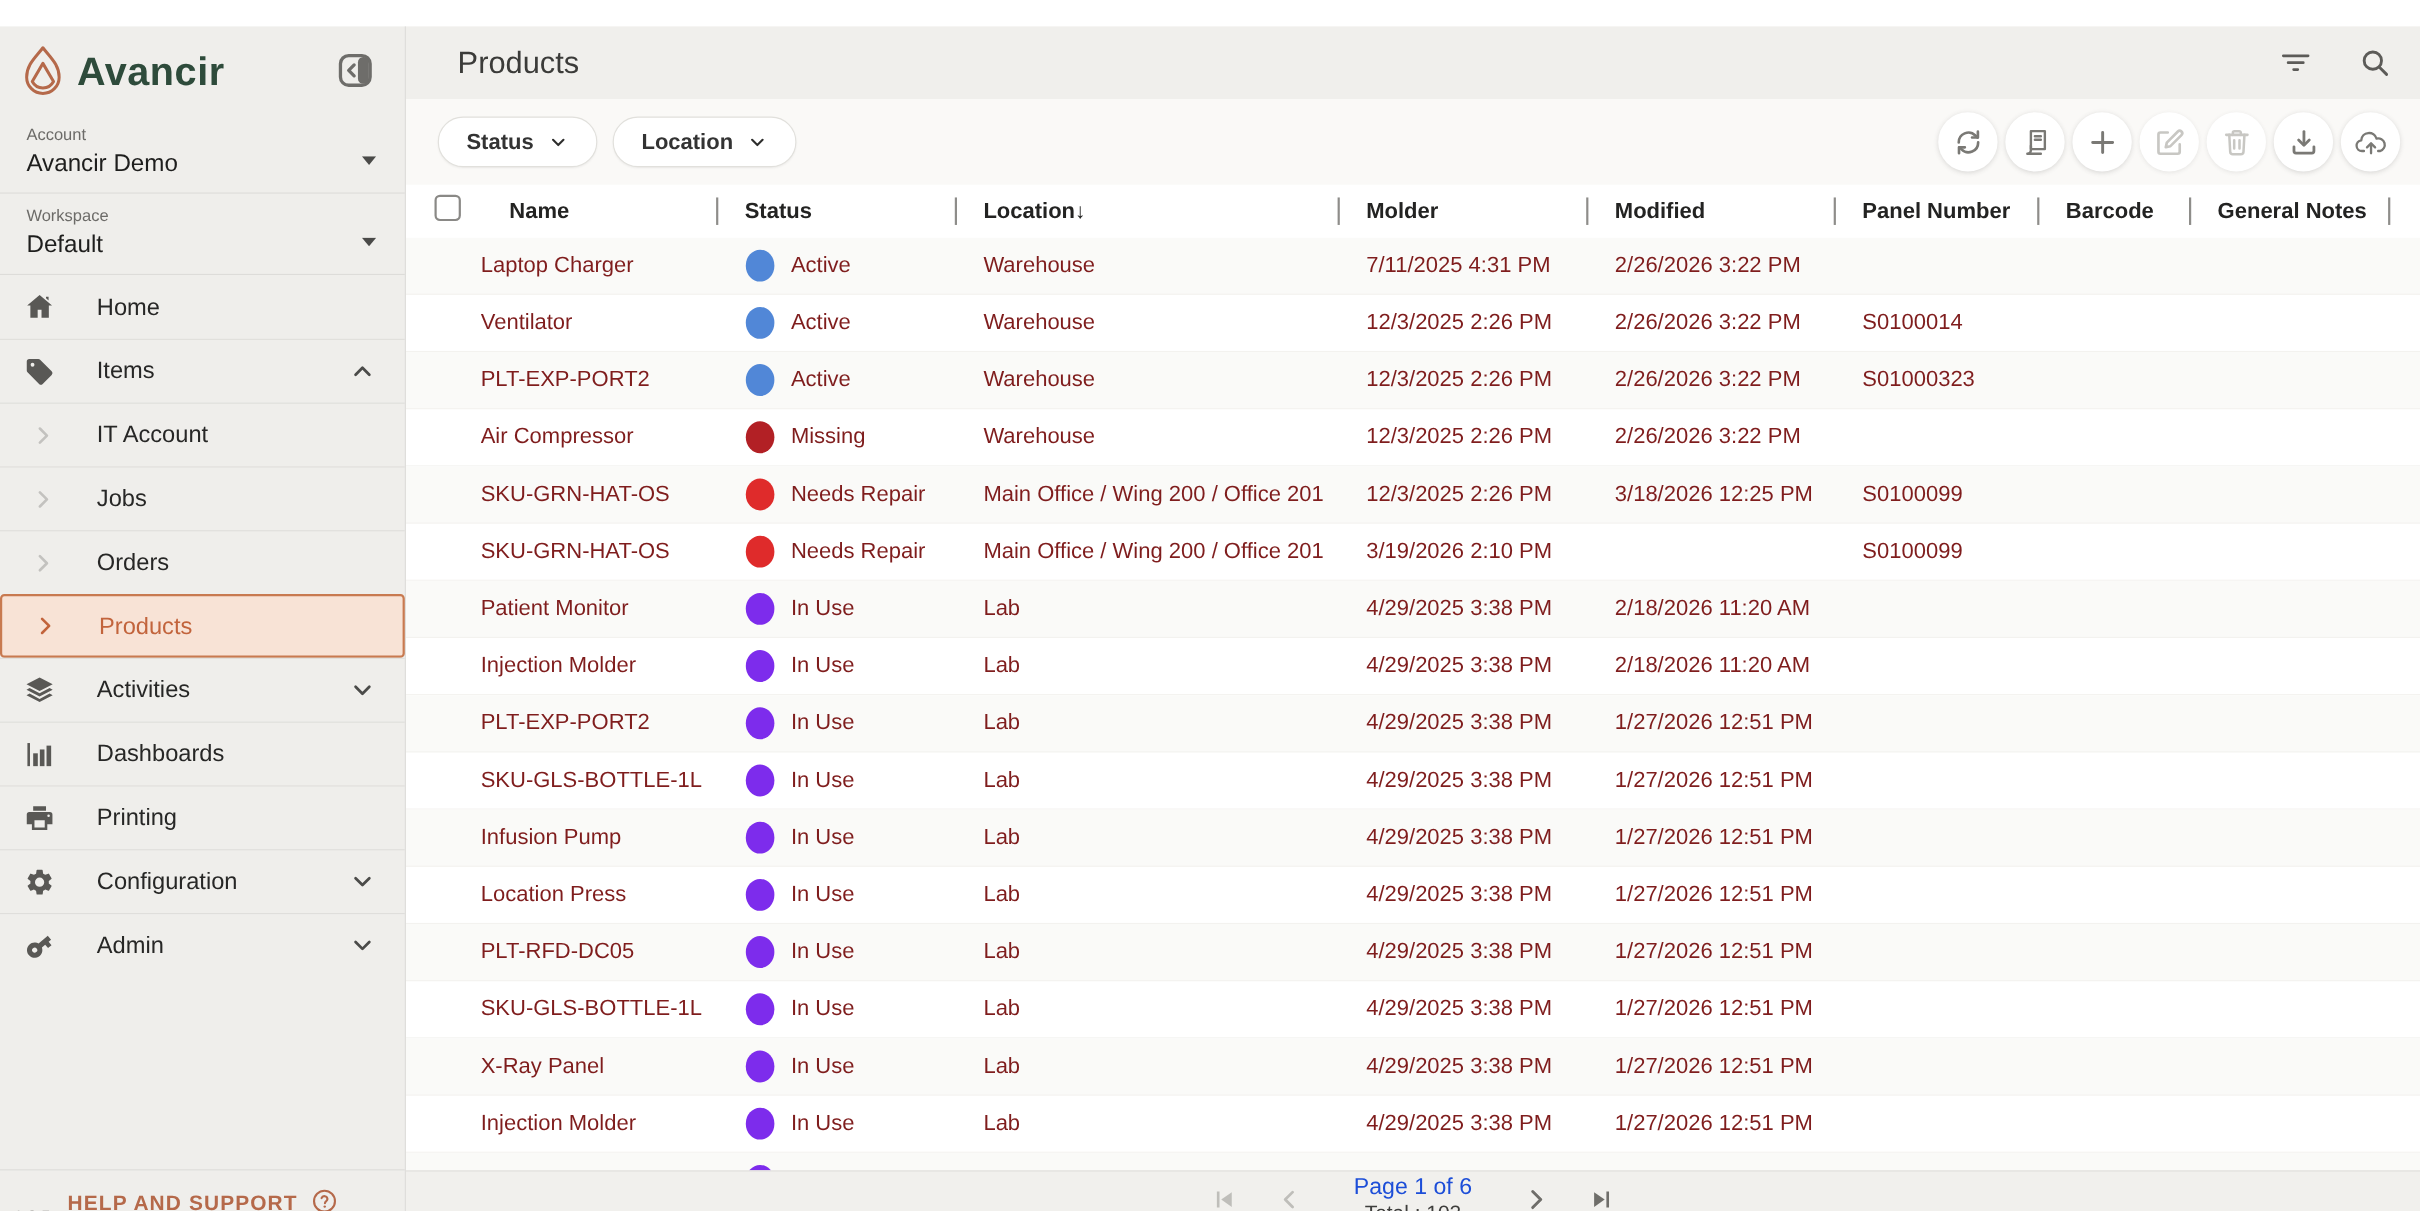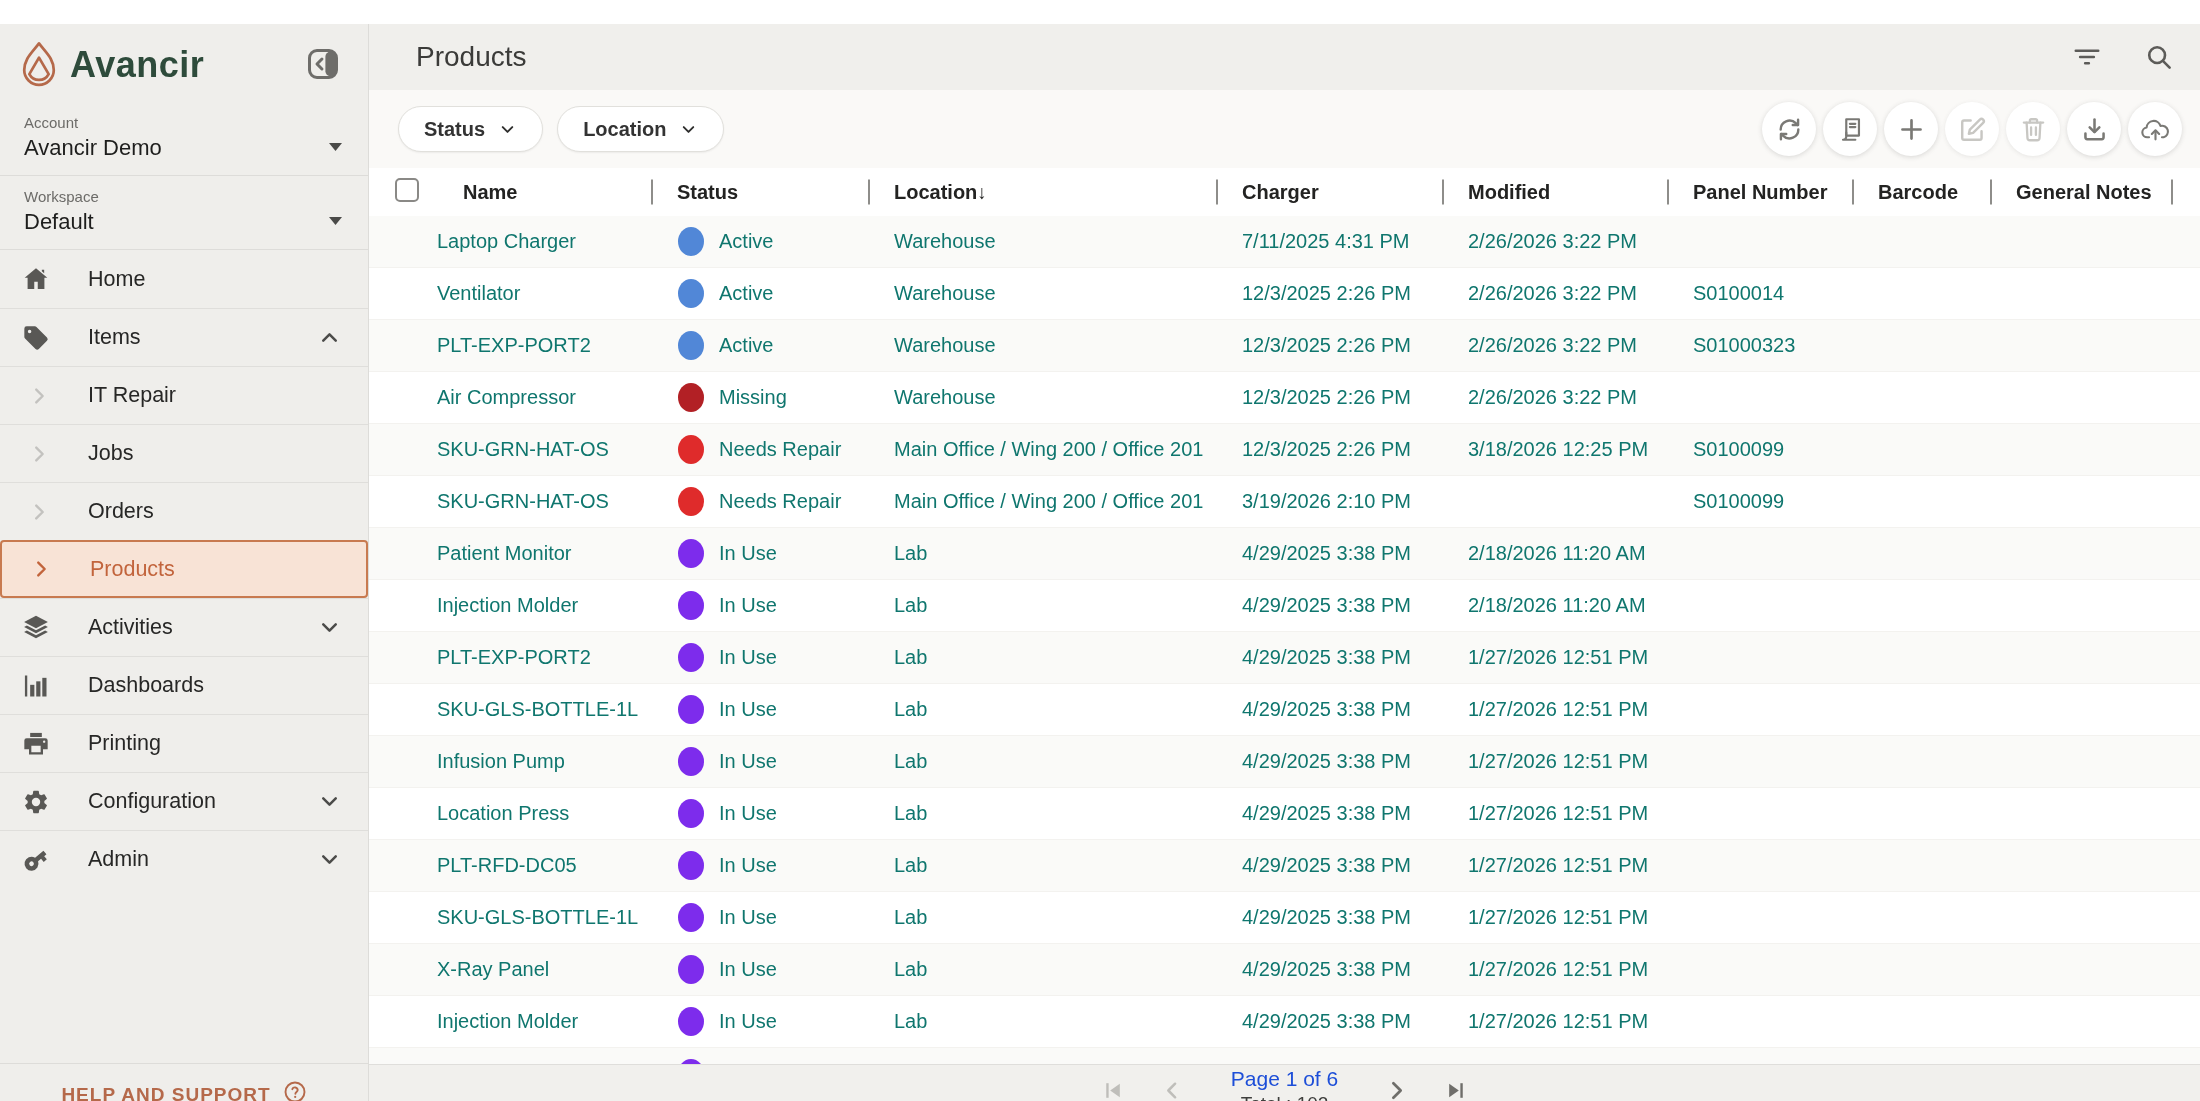--- a/index.html
+++ b/index.html
@@ -79,21 +79,21 @@
   .th.c-check { padding-left:0; cursor:default; }
   .th.sep::before { content:""; position:absolute; left:0; top:50%; transform:translateY(-50%);
                     width:2px; height:25px; background:#8E8D8A; }
   .th.last::after { content:""; position:absolute; right:0; top:50%; transform:translateY(-50%);
                     width:2px; height:25px; background:#8E8D8A; }
   .sort-arrow { font-weight:400; font-size:19px; }
   .checkbox { width:24px; height:24px; border:2px solid #8A8986; border-radius:5px; background:#fff; display:inline-block; }
 
   .tbody { height:848px; overflow:hidden; }
   .tr { height:52px; display:grid; grid-template-columns:var(--cols); align-items:center;
-        padding-left:26px; border-bottom:1px solid #F3F2EF; font-size:20px; color:#0f766e; cursor:pointer; }
+        padding-left:26px; border-bottom:1px solid #F3F2EF; font-size:20px; color:#7f1d1d; cursor:pointer; }
   .tr.odd { background:#FAFAF8; }
   .td { padding-left:26px; white-space:nowrap; overflow:hidden; text-overflow:ellipsis; }
   .td.c-check, .td.c-name { padding-left:0; }
   .td.c-status { display:flex; align-items:center; padding-left:27px; overflow:visible;text-align:center; }
   .dot { width:26px; height:29px; border-radius:50%; flex:none; }
   .status-label { margin-left:15px; }
 
   .pagination { height:52px; background:#F1F0ED; border-top:1px solid #DFDEDB; display:flex;
                 align-items:center; justify-content:center; gap:28px; }
   .pg-btn { background:none; border:none; width:32px; height:32px; display:flex; align-items:center;
@@ -171,21 +171,21 @@
           <span class="nav-chev"><svg viewBox="0 0 24 24" fill="none" stroke="currentColor" stroke-width="2.4" stroke-linecap="round" stroke-linejoin="round">
               <path d="m6 15 6-6 6 6"></path>
             </svg></span>
         </div>
         <div class="nav-item sub">
           <span class="nav-icon">
             <svg viewBox="0 0 24 24" fill="none" stroke="currentColor" stroke-width="2.6" stroke-linecap="round" stroke-linejoin="round">
               <path d="m9 5 7 7-7 7"></path>
             </svg>
           </span>
-          <span class="nav-label">IT Repair</span>
+          <span class="nav-label">IT Account</span>
         </div>
         <div class="nav-item sub">
           <span class="nav-icon">
             <svg viewBox="0 0 24 24" fill="none" stroke="currentColor" stroke-width="2.6" stroke-linecap="round" stroke-linejoin="round">
               <path d="m9 5 7 7-7 7"></path>
             </svg>
           </span>
           <span class="nav-label">Jobs</span>
         </div>
         <div class="nav-item sub">
@@ -377,21 +377,21 @@
             </span>
           </button>
         </div>
     </div>
 
     <div class="thead" id="thead">
         <div class="th c-check"><span class="checkbox"></span></div>
         <div class="th">Name</div>
         <div class="th sep">Status</div>
         <div class="th sep">Location<span class="sort-arrow">↓</span></div>
-        <div class="th sep">Charger</div>
+        <div class="th sep">Molder</div>
         <div class="th sep">Modified</div>
         <div class="th sep">Panel Number</div>
         <div class="th sep">Barcode</div>
         <div class="th sep last">General Notes</div>
       </div>
     <div class="tbody" id="tbody">
         <div class="tr odd">
           <div class="td c-check"></div>
           <div class="td c-name">Laptop Charger</div>
           <div class="td c-status">

